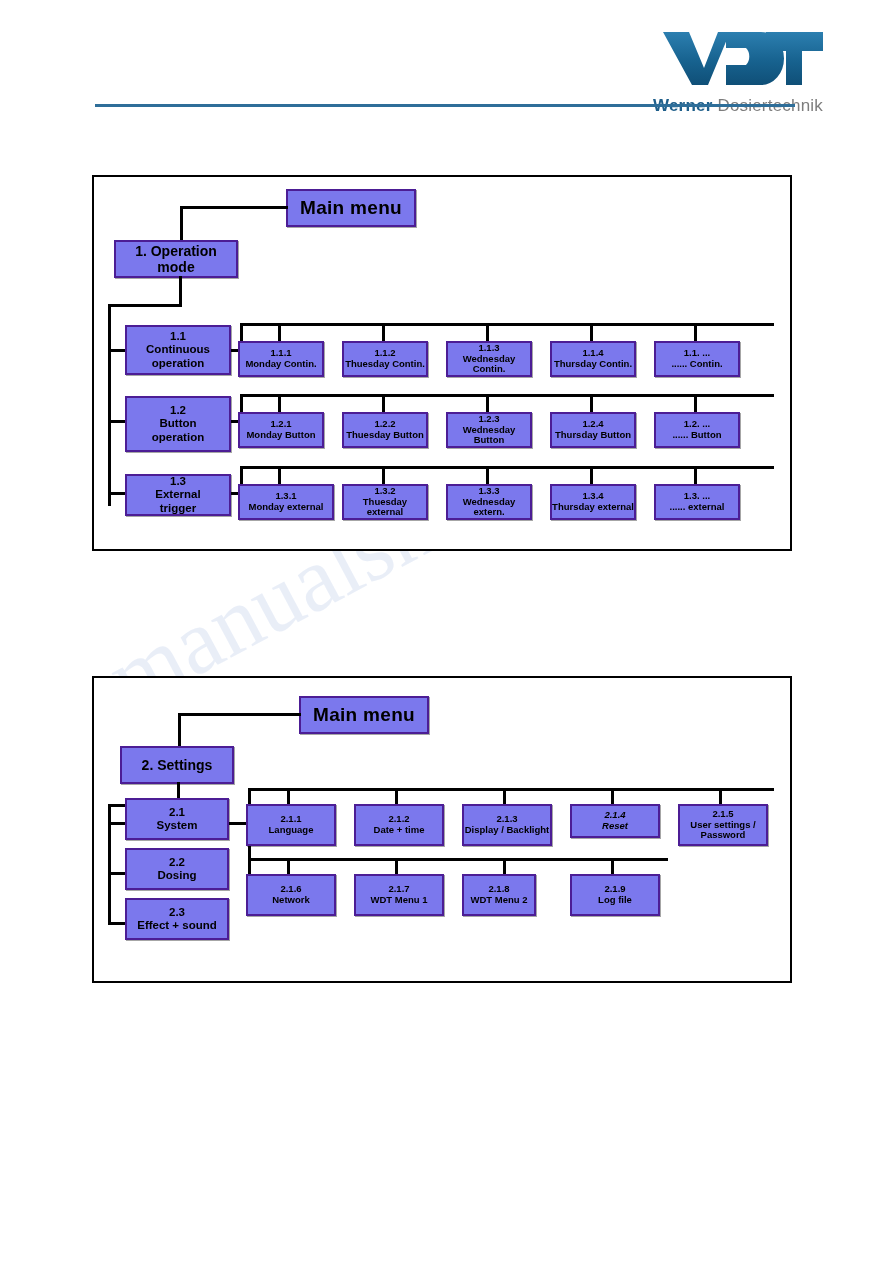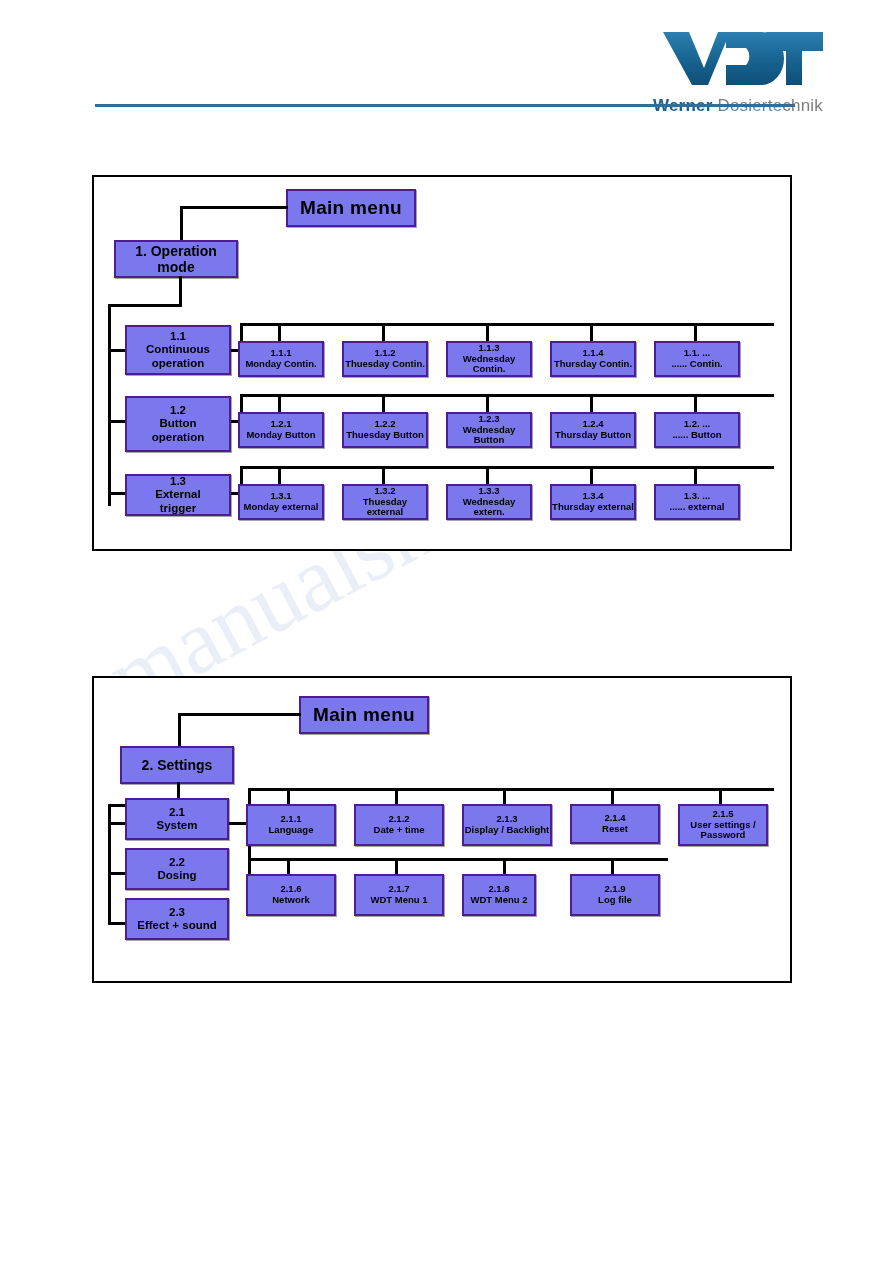--- a/index.html
+++ b/index.html
@@ -269,21 +269,21 @@
   </div>
   <div class="conn" style="left:137px; top:315px; width:12px; height:3px;"></div>
   <div class="conn" style="left:146px; top:289px; width:3px; height:29px;"></div>
   <div class="conn" style="left:146px; top:289px; width:534px; height:3px;"></div>
   <div class="conn" style="left:184px; top:289px; width:3px; height:20px;"></div>
   <div class="conn" style="left:288px; top:289px; width:3px; height:20px;"></div>
   <div class="conn" style="left:392px; top:289px; width:3px; height:20px;"></div>
   <div class="conn" style="left:496px; top:289px; width:3px; height:20px;"></div>
   <div class="conn" style="left:600px; top:289px; width:3px; height:20px;"></div>
 
-  <div class="node node-level3" style="left:144px; top:307px; width:86px; height:36px;">
+  <div class="node node-level3" style="left:144px; top:307px; width:96px; height:36px;">
     <span class="node-code">1.3.1</span>
     <span class="node-label">Monday external</span>
   </div>
   <div class="node node-level3" style="left:248px; top:307px; width:86px; height:36px;">
     <span class="node-code">1.3.2</span>
     <span class="node-label">Thuesday external</span>
   </div>
   <div class="node node-level3" style="left:352px; top:307px; width:86px; height:36px;">
     <span class="node-code">1.3.3</span>
     <span class="node-label">Wednesday extern.</span>
@@ -355,21 +355,21 @@
     <span class="node-label">Language</span>
   </div>
   <div class="node node-level3" style="left:260px; top:126px; width:90px; height:42px;">
     <span class="node-code">2.1.2</span>
     <span class="node-label">Date + time</span>
   </div>
   <div class="node node-level3" style="left:368px; top:126px; width:90px; height:42px;">
     <span class="node-code">2.1.3</span>
     <span class="node-label">Display / Backlight</span>
   </div>
-  <div class="node node-level3" style="left:476px; top:126px; width:90px; height:40px;">
+  <div class="node node-level3" style="left:476px; top:126px; width:90px; height:34px;font-style:italic;">
     <span class="node-code">2.1.4</span>
     <span class="node-label">Reset</span>
   </div>
   <div class="node node-level3" style="left:584px; top:126px; width:90px; height:42px;">
     <span class="node-code">2.1.5</span>
     <span class="node-label">User settings /</span>
     <span class="node-label">Password</span>
   </div>
 
   <div class="node node-level3" style="left:152px; top:196px; width:90px; height:42px;">

